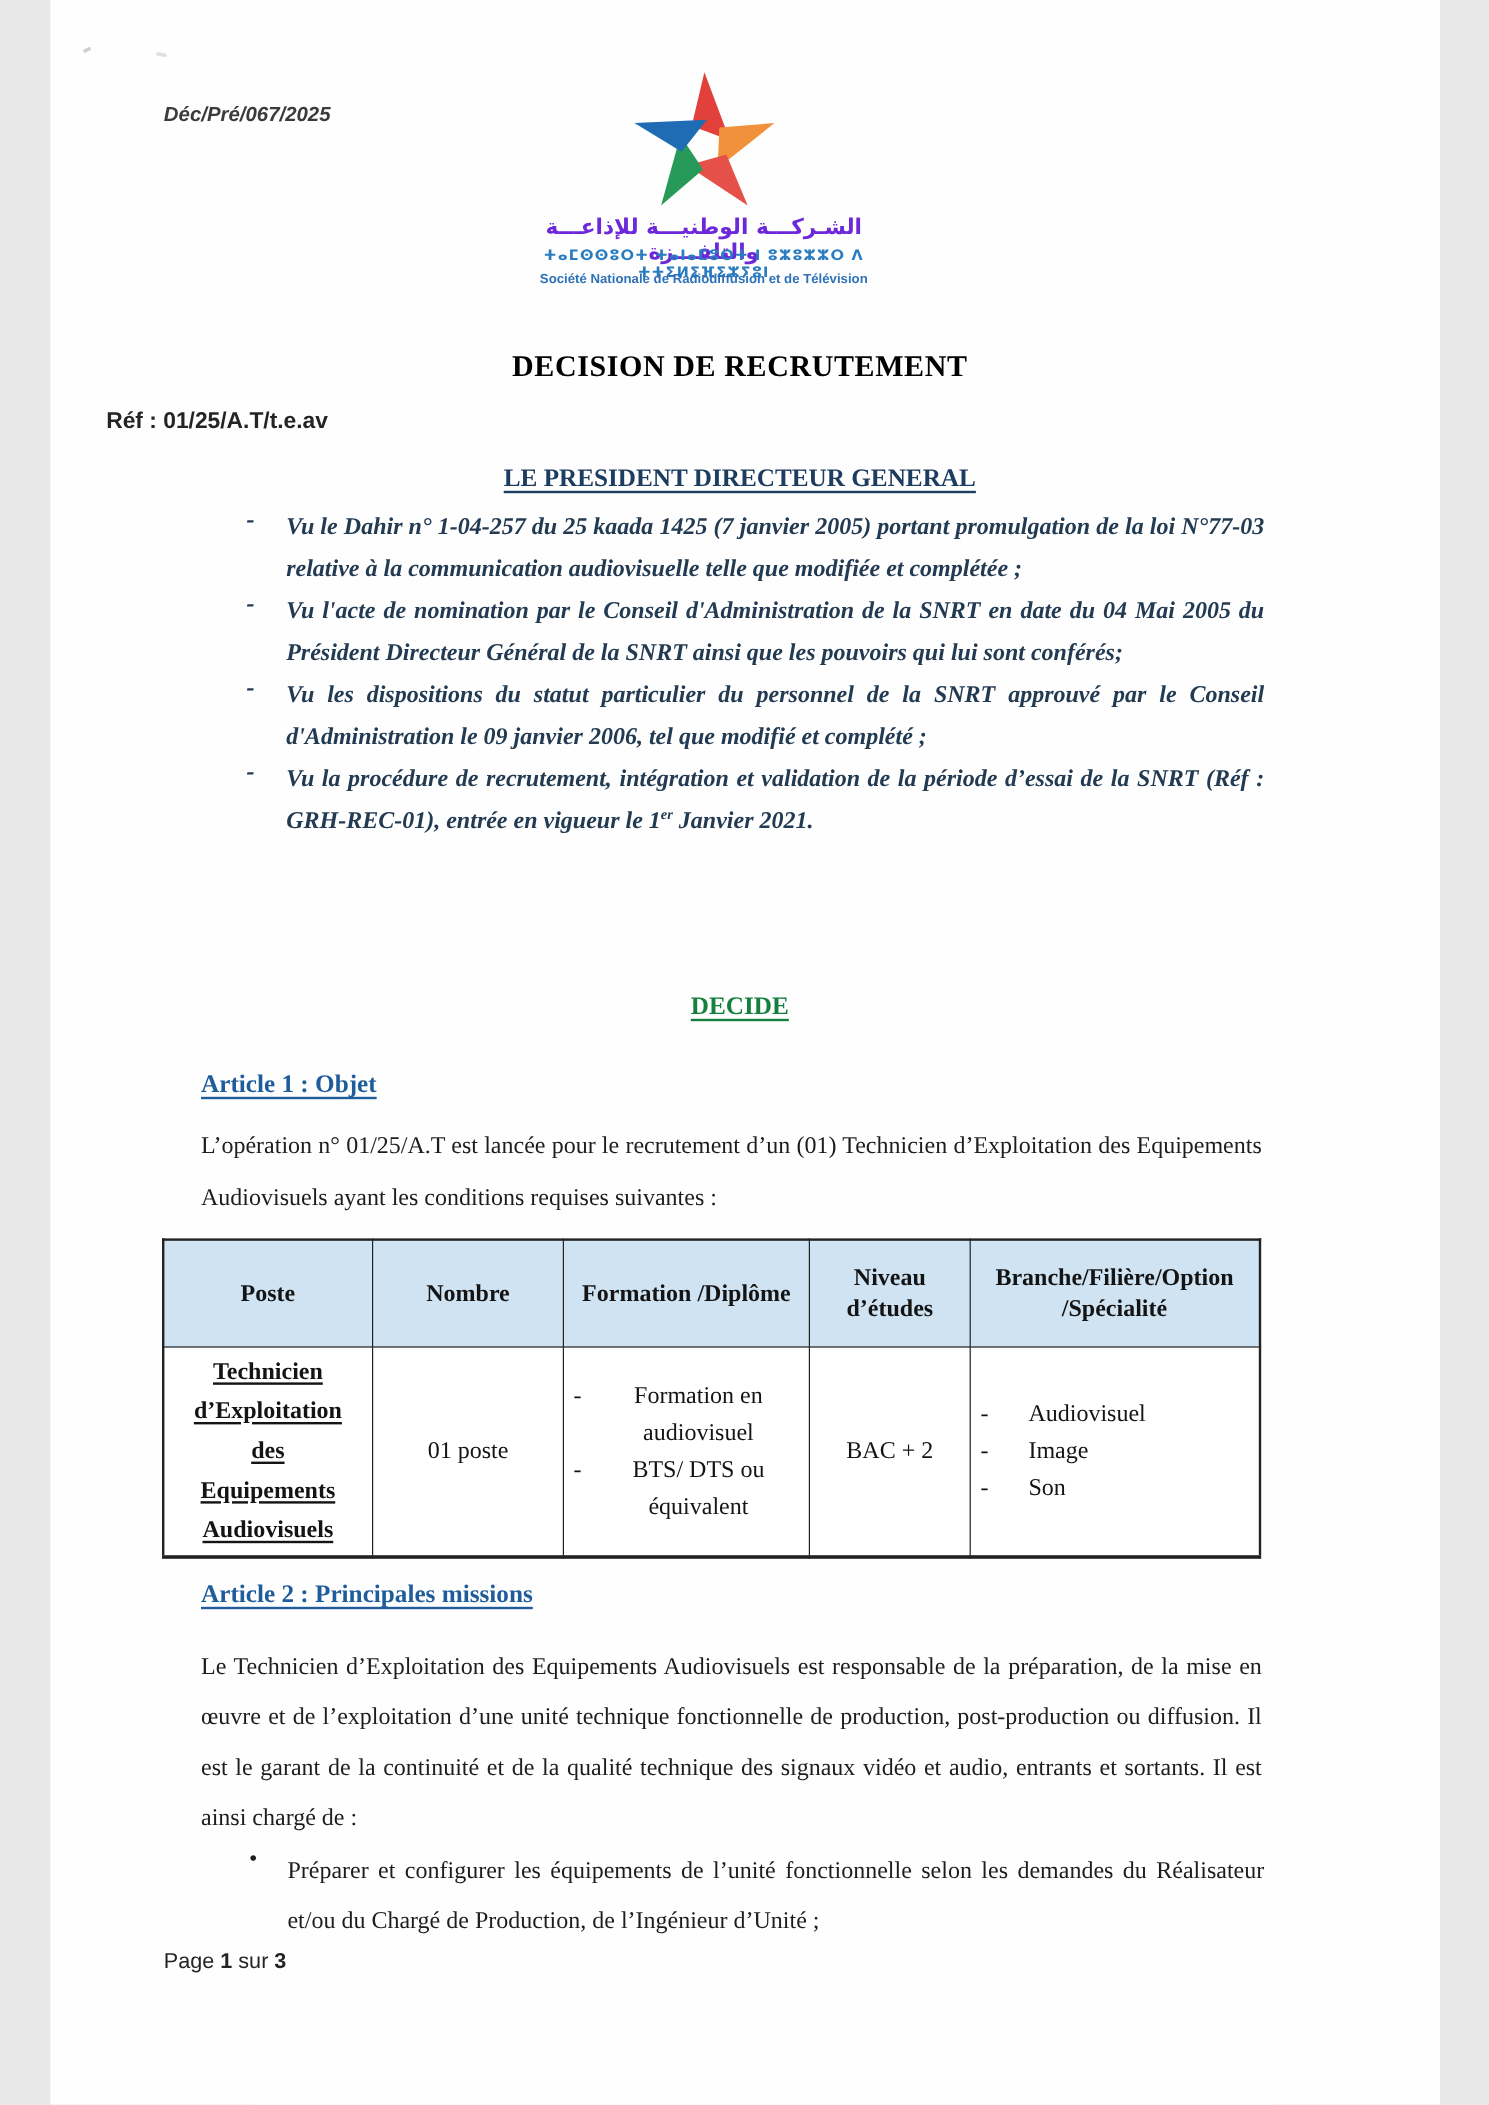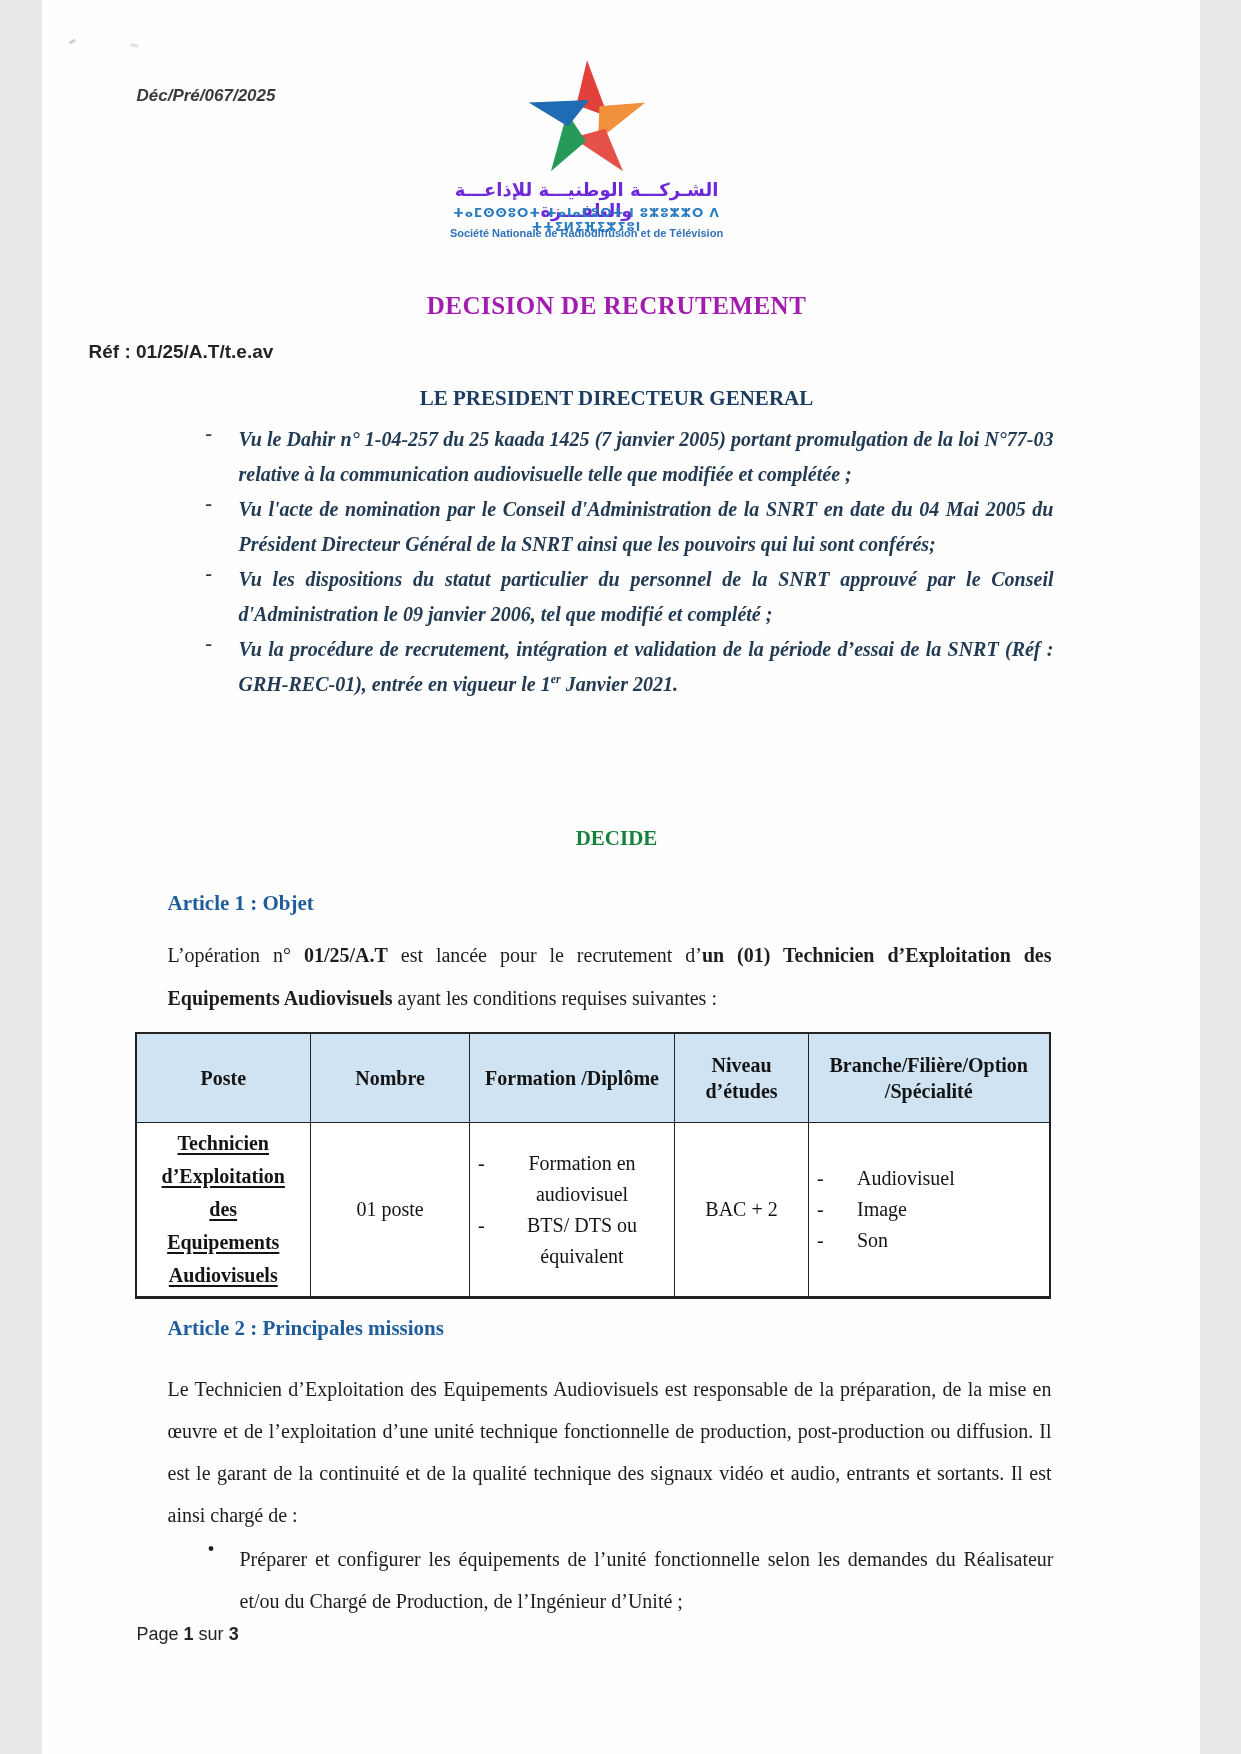--- a/index.html
+++ b/index.html
@@ -20,46 +20,46 @@
 
   
   .logo-ar{left:370px;top:179px;width:350px;text-align:center;direction:rtl;
     font-family:"DejaVu Sans",sans-serif;font-size:18px;font-weight:bold;color:#6d28d9;}
   .logo-tf{left:370px;top:206px;width:350px;text-align:center;
     font-family:"DejaVu Sans",sans-serif;font-size:12px;font-weight:bold;color:#2a7cc0;letter-spacing:1px;}
   .logo-fr{left:370px;top:227px;width:350px;text-align:center;
     font-family:"Liberation Sans","DejaVu Sans",sans-serif;font-size:11px;font-weight:bold;color:#2f72b8;}
 
   .title{left:110px;top:292px;width:930px;margin:0;text-align:center;
-    font-size:25px;font-weight:bold;letter-spacing:.5px;color:#a21caf;}
+    font-size:25px;font-weight:bold;letter-spacing:.5px;color:#000000;}
   .ref-line{left:47px;top:341px;font-size:19px;font-weight:bold;color:#242424;}
 
   .pdg{left:110px;top:386px;width:930px;margin:0;text-align:center;
     font-size:21px;font-weight:bold;color:#1c3c60;}
-  .u{text-decoration-thickness:2px;text-underline-offset:4px;text-align:center;}
+  .u{text-decoration:underline;text-decoration-thickness:2px;text-underline-offset:4px;text-align:center;}
 
   .cons{left:162px;top:422px;width:850px;margin:0;padding:0;list-style:none;
     font-size:20px;font-weight:bold;font-style:italic;color:#223a52;}
   .cons li{position:relative;padding-left:35px;margin:0;}
   .cons .dash{position:absolute;left:2px;top:0;font-weight:bold;}
   .cons .btext{display:block;text-align:justify;line-height:35px;}
   .cons sup{font-size:12px;line-height:0;}
 
   .decide{left:110px;top:826px;width:930px;margin:0;text-align:center;
     font-size:21px;font-weight:bold;color:#15803d;}
 
   .art{position:absolute;margin:0;font-size:21px;font-weight:bold;color:#1f5c9c;}
   .art .u{text-decoration-color:#1f5c9c;}
   .a1{left:126px;top:891px;}
   .a2{left:126px;top:1316px;}
 
   .para{position:absolute;margin:0;font-size:20px;line-height:43px;text-align:justify;color:#1d1d1d;}
   .p1{left:126px;top:934px;width:884px;}
   .p2{left:126px;top:1368px;width:884px;line-height:42px;}
-  .b{font-weight:bold;}
+  .b{font-weight:normal;}
 
   table.req{position:absolute;left:93px;top:1032px;width:914px;border-collapse:collapse;table-layout:fixed;
     font-size:20px;color:#141414;}
   table.req col.c1{width:175px;} table.req col.c2{width:159px;}
   table.req col.c3{width:205px;} table.req col.c4{width:134px;} table.req col.c5{width:241px;}
   table.req{border:2px solid #222;border-bottom-width:3px;}
   table.req th,table.req td{border:1.5px solid #222;vertical-align:middle;padding:4px 8px;}
   table.req th{background:#cfe3f2;font-weight:bold;height:80px;line-height:26px;}
   table.req td{height:164px;background:#fff;text-align:center;}
   .poste-line{display:block;font-weight:bold;text-decoration:underline;

